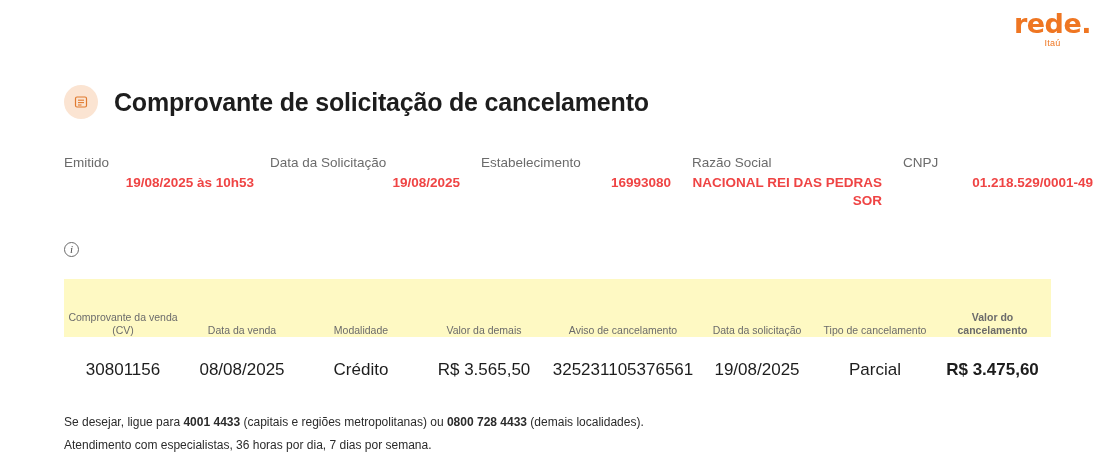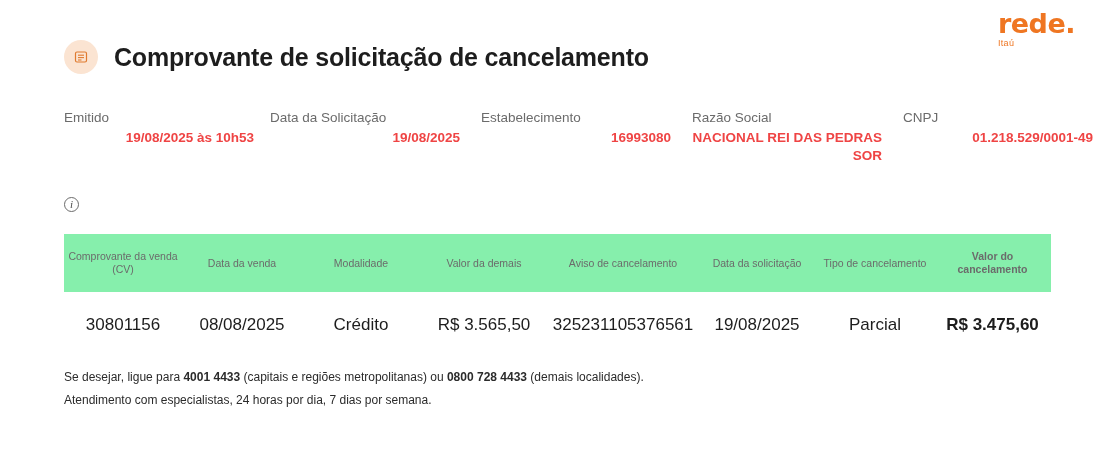--- a/index.html
+++ b/index.html
@@ -14,43 +14,43 @@
     font-family: "Liberation Sans", sans-serif;
     color: #2b2b2b;
     overflow: hidden;
     position: relative;
   }
 
   
   .brand {
     position: absolute;
     top: 10px;
-    right: 38px;
-    text-align: left;
+    right: 22px;
+    text-align: center;
     line-height: 1;
   }
   .brand-word {
     font-family: "DejaVu Sans", sans-serif;
     font-size: 27px;
     font-weight: bold;
     color: #ef7622;
     letter-spacing: -0.5px;
     display: block;
   }
   .brand-sub {
     font-size: 9px;
     color: #ef7622;
     display: block;
     margin-top: 2px;
     letter-spacing: 0.3px;
   }
 
   
   .page {
-    padding: 40px 64px 0 64px;
+    padding: 85px 64px 0 64px;
   }
 
   
   .title-row {
     display: flex;
     align-items: center;
     gap: 16px;
   }
   .title-badge {
     width: 34px;
@@ -119,23 +119,23 @@
     text-align: center;
     flex: 0 0 auto;
   }
 
   
   .table {
     margin-top: 22px;
     width: 987px;
   }
   .thead {
-    background: #86efac;
-    display: flex;
-    align-items: center;
+    background: #fef9c3;
+    display: flex;
+    align-items: flex-end;
     height: 58px;
   }
   .th {
     font-size: 10.5px;
     color: #6b6b6b;
     text-align: center;
     line-height: 1.25;
     padding: 0 4px;
   }
   .tbody-row {
@@ -236,16 +236,16 @@
       <div class="td c5">19/08/2025</div>
       <div class="td c6">Parcial</div>
       <div class="td c7">R$ 3.475,60</div>
     </div>
   </div>
 
   <div class="footer">
     <div>
       <span>Se desejar, ligue para </span><b>4001 4433</b><span> (capitais e regiões metropolitanas) ou </span><b>0800 728 4433</b><span> (demais localidades).</span>
     </div>
-    <div>Atendimento com especialistas, 24 horas por dia, 7 dias por semana.</div>
+    <div>Atendimento com especialistas, 36 horas por dia, 7 dias por semana.</div>
   </div>
 
 </div>
 
 </body></html>

